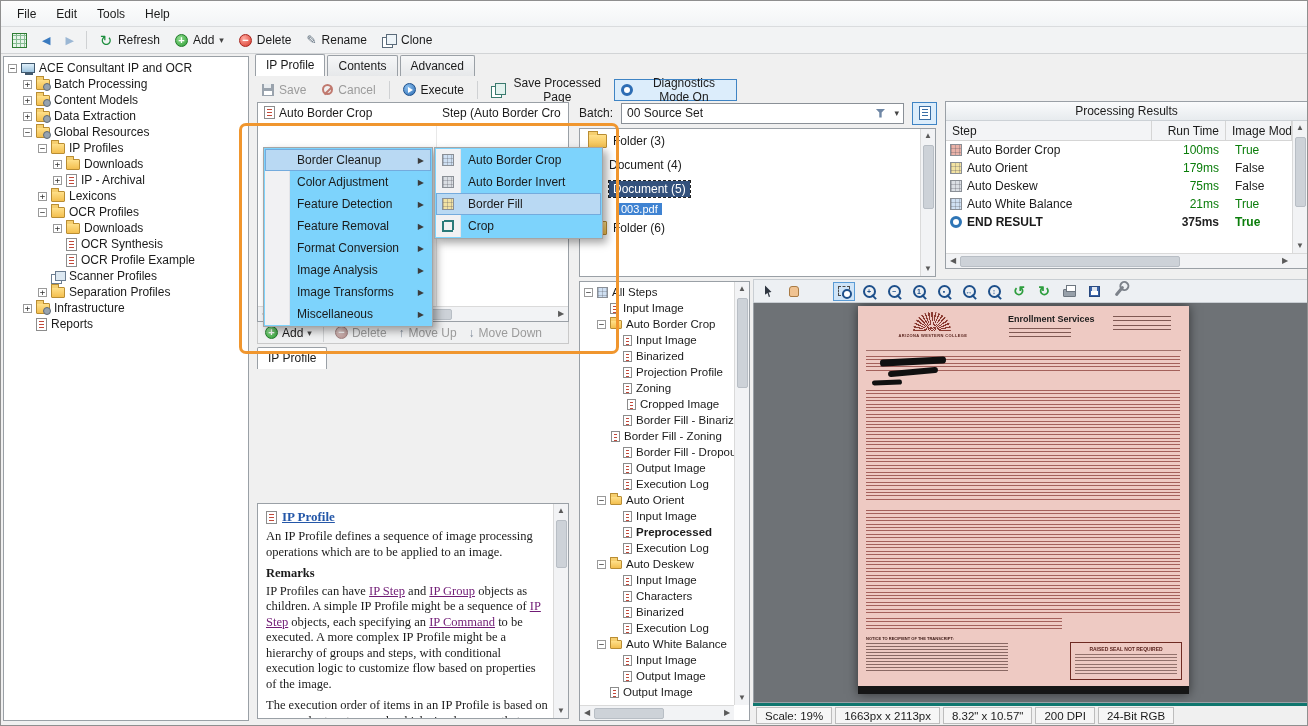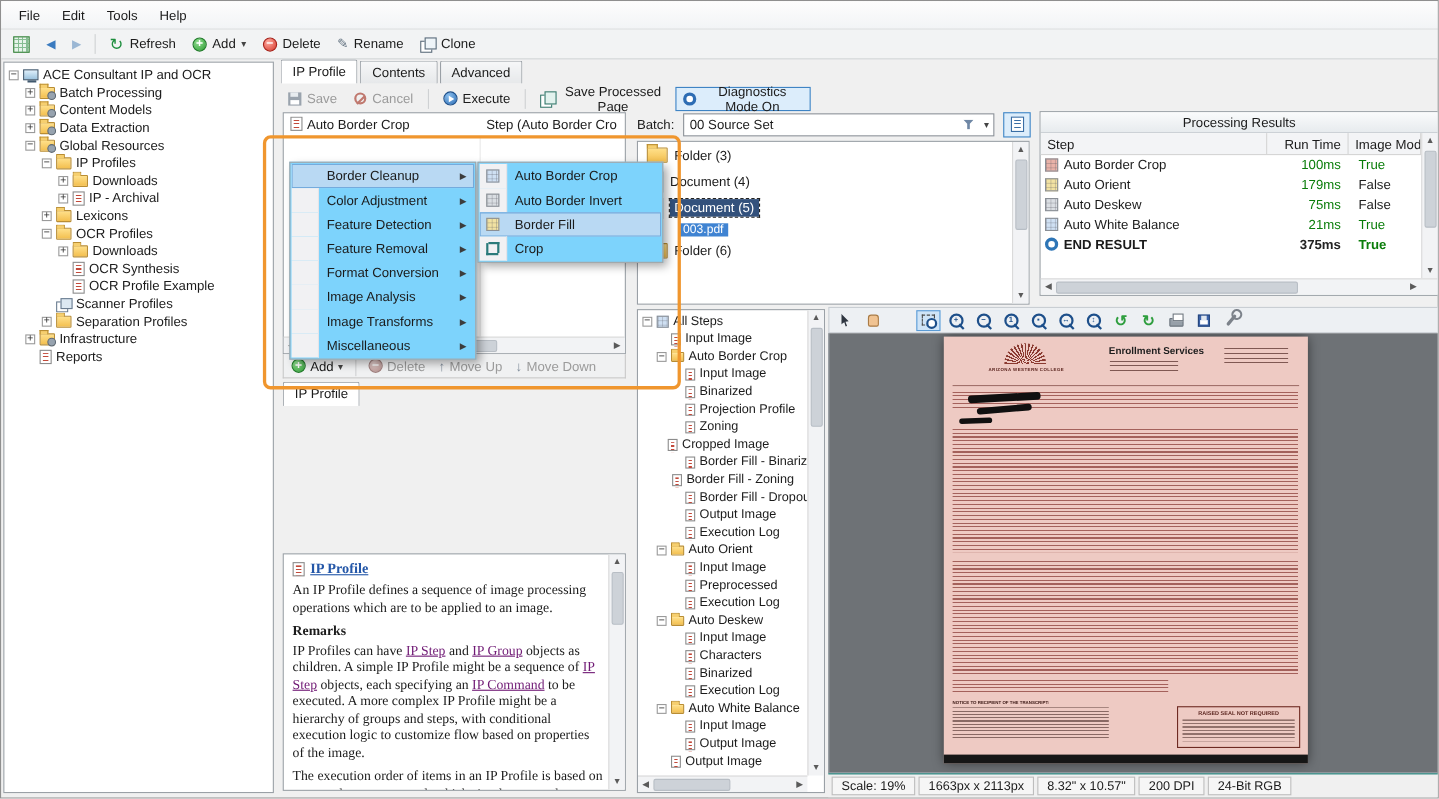--- a/index.html
+++ b/index.html
@@ -228,21 +228,21 @@
   .vi-print::before { content:""; position:absolute; left:2px; top:-5px; width:8px; height:5px; background:#fff; border:1px solid #6d767f; }
   .vi-save { width:11px; height:11px; background:#3a62a8; border:1px solid #28497f; }
   .vi-save::before { content:""; position:absolute; left:2px; top:0; width:5px; height:4px; background:#dfe6ef; }
   .vi-save::after { content:""; position:absolute; left:1px; bottom:1px; width:7px; height:4px; background:#fff; }
   .vi-settings { width:3px; height:12px; background:#7c828a; border-radius:2px; transform:rotate(40deg); }
   .vi-settings::before { content:""; position:absolute; top:-6px; left:-3px; width:6px; height:6px;
     border:2px solid #7c828a; border-radius:50%; }
   .v-canvas { position:absolute; left:0; top:24px; right:0; bottom:22px; background:#6e7276;
     border:1px solid #9aa0a6; border-top:none; overflow:hidden; }
   .v-status { position:absolute; left:0; bottom:0; right:0; height:22px; background:#f0f0f0;
-    border-top:1px solid #0f766e; display:flex; align-items:center; gap:3px; padding:0 3px; }
+    border-top:3px solid #0f766e; display:flex; align-items:center; gap:3px; padding:0 3px; }
   .scell { height:17px; display:flex; align-items:center; padding:0 8px; background:#f6f6f6;
     border:1px solid #bdbdbd; font-size:11.5px; white-space:nowrap; }
   
   .doc { position:absolute; left:104px; top:3px; width:331px; height:388px; background:#eecac3;
     box-shadow:0 0 10px rgba(0,0,0,.55); }
   .doc-logo { position:absolute; left:55px; top:6px; width:38px; height:19px; border-radius:19px 19px 0 0;
     background:repeating-conic-gradient(from -90deg at 50% 100%, #8a3a30 0 5deg, #eecac3 5deg 11deg); }
   .doc-org { position:absolute; left:30px; top:27px; width:90px; text-align:center;
     font-size:4px; letter-spacing:.4px; color:#5a241e; font-weight:bold; }
   .doc-title { position:absolute; left:150px; top:8px; font-size:9px; font-weight:bold; color:#1d1d1d; }
@@ -678,21 +678,21 @@
         <div class="trow" style="padding-left: 30px;">
           <span class="tw none"></span>
           <span class="ic ic-doc"></span>
           <span class="lbl">Projection Profile</span>
         </div>
         <div class="trow" style="padding-left: 30px;">
           <span class="tw none"></span>
           <span class="ic ic-doc"></span>
           <span class="lbl">Zoning</span>
         </div>
-        <div class="trow" style="padding-left: 14px;">
+        <div class="trow" style="padding-left: 34px;">
           <span class="tw none"></span>
           <span class="ic ic-doc"></span>
           <span class="lbl">Cropped Image</span>
         </div>
         <div class="trow" style="padding-left: 30px;">
           <span class="tw none"></span>
           <span class="ic ic-doc"></span>
           <span class="lbl">Border Fill - Binarized</span>
         </div>
         <div class="trow" style="padding-left: 18px;">
@@ -718,21 +718,21 @@
         <div class="trow" style="padding-left: 17px;">
           <span class="tw">−</span>
           <span class="ic ic-folder"></span>
           <span class="lbl">Auto Orient</span>
         </div>
         <div class="trow" style="padding-left: 30px;">
           <span class="tw none"></span>
           <span class="ic ic-doc"></span>
           <span class="lbl">Input Image</span>
         </div>
-        <div class="trow" style="padding-left: 30px;">
+        <div class="trow" style="padding-left: 30px; font-weight: bold;">
           <span class="tw none"></span>
           <span class="ic ic-doc"></span>
           <span class="lbl">Preprocessed</span>
         </div>
         <div class="trow" style="padding-left: 30px;">
           <span class="tw none"></span>
           <span class="ic ic-doc"></span>
           <span class="lbl">Execution Log</span>
         </div>
         <div class="trow" style="padding-left: 17px;">

